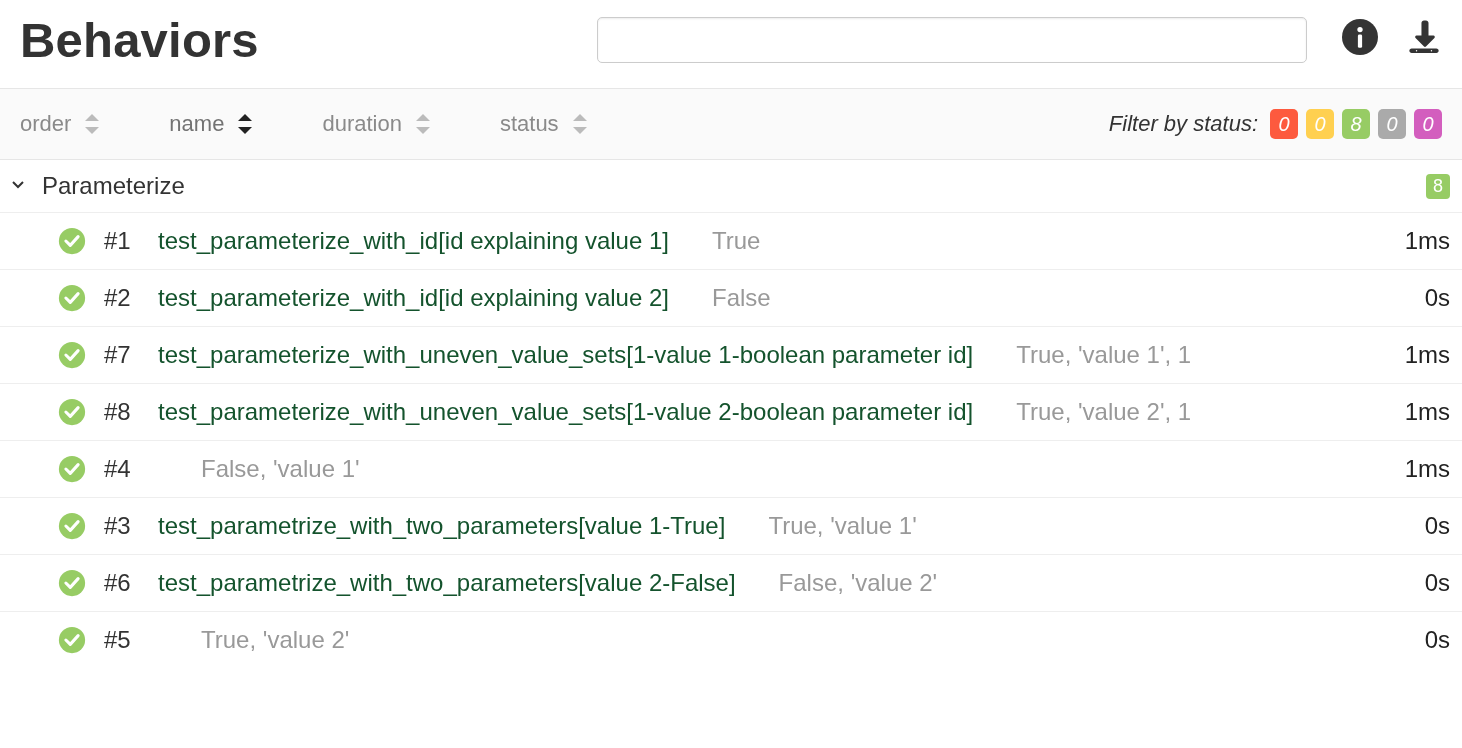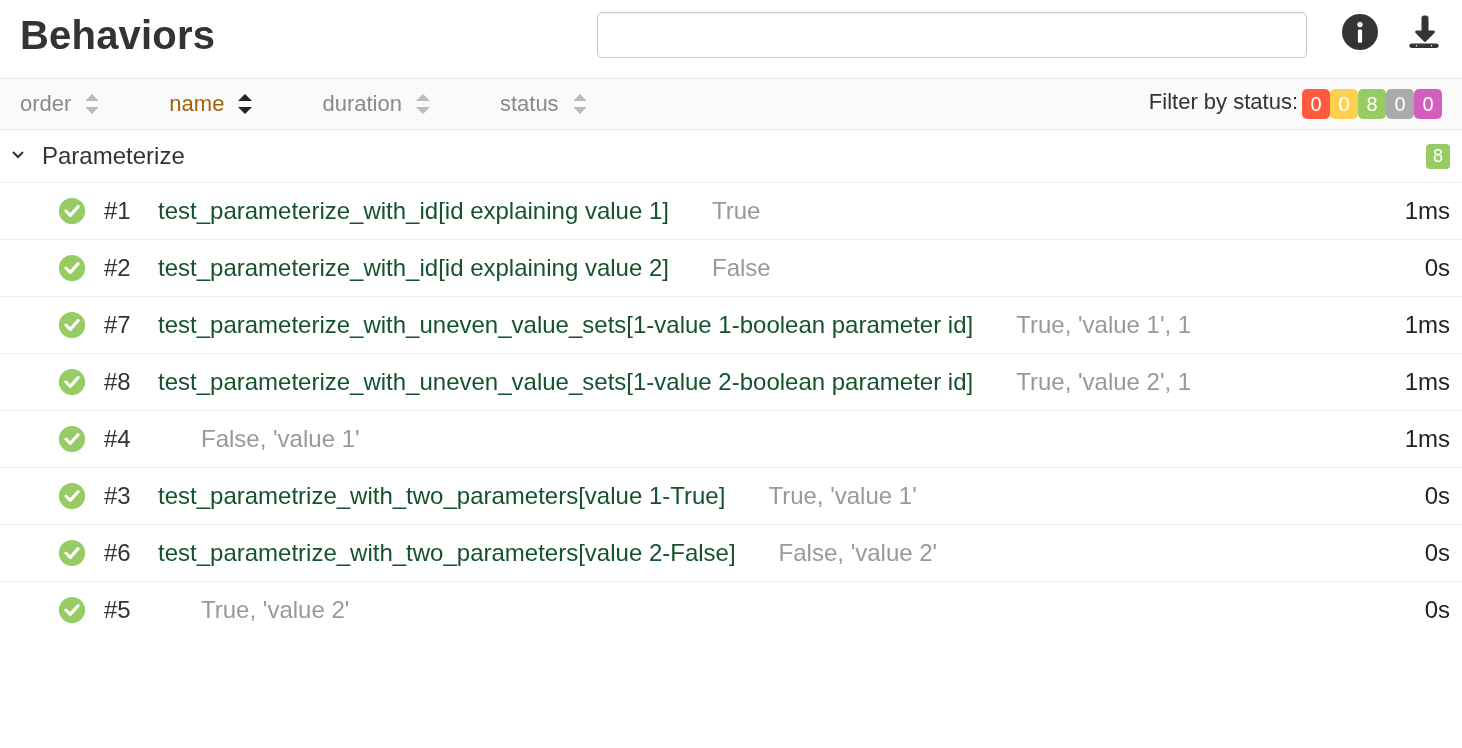--- a/index.html
+++ b/index.html
@@ -11,21 +11,21 @@
     width: 1462px;
   }
 
   
   .header {
     display: flex;
     align-items: center;
     padding: 12px 20px 20px 20px;
   }
   .header h1 {
-    font-size: 40px;
+    font-size: 49px;
     font-weight: 700;
     letter-spacing: 0.2px;
     flex: 0 0 auto;
     margin-right: 40px;
   }
   .search-box {
     flex: 1 1 auto;
     margin-left: auto;
     max-width: 710px;
   }
@@ -50,48 +50,51 @@
     cursor: pointer;
   }
 
   
   .sort-bar {
     display: flex;
     align-items: center;
     border-top: 1px solid #e6e6e6;
     border-bottom: 1px solid #e6e6e6;
     background: #fafafa;
-    padding: 10px 20px;
+    padding: 20px 20px;
     font-size: 22px;
   }
   .sorter {
     display: flex;
     align-items: center;
     gap: 14px;
     margin-right: 70px;
     color: #8a8a8a;
     cursor: pointer;
   }
-  .sorter.active { color: #a16207; }
+  .sorter.active { color: #737373; }
   .sort-icon { position: relative; width: 14px; height: 20px; }
   .sort-icon::before, .sort-icon::after {
     content: "";
     position: absolute;
     left: 0;
     border-left: 7px solid transparent;
     border-right: 7px solid transparent;
   }
   .sort-icon::before { top: 0; border-bottom: 7px solid #bbb; }
   .sort-icon::after  { bottom: 0; border-top: 7px solid #bbb; }
   .sorter.active .sort-icon::before { border-bottom-color: #222; }
   .sorter.active .sort-icon::after  { border-top-color: #222; }
 
   .filter-group {
     margin-left: auto;
     display: flex;
+    align-items: center;
+    gap: 8px;
+    font-style: italic;
   }
   .filter-label { color: #333; margin-right: 4px; }
   .status-pill {
     display: inline-flex;
     align-items: center;
     justify-content: center;
     min-width: 28px;
     height: 30px;
     padding: 0 6px;
     color: #fff;

